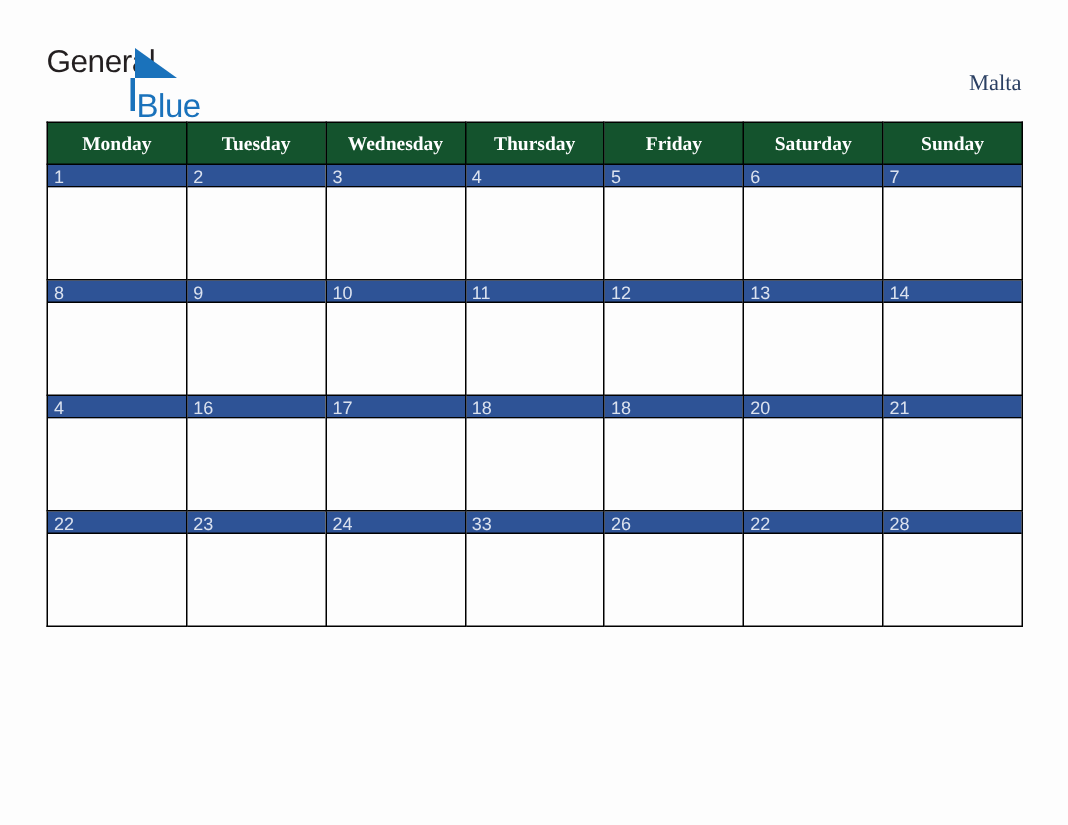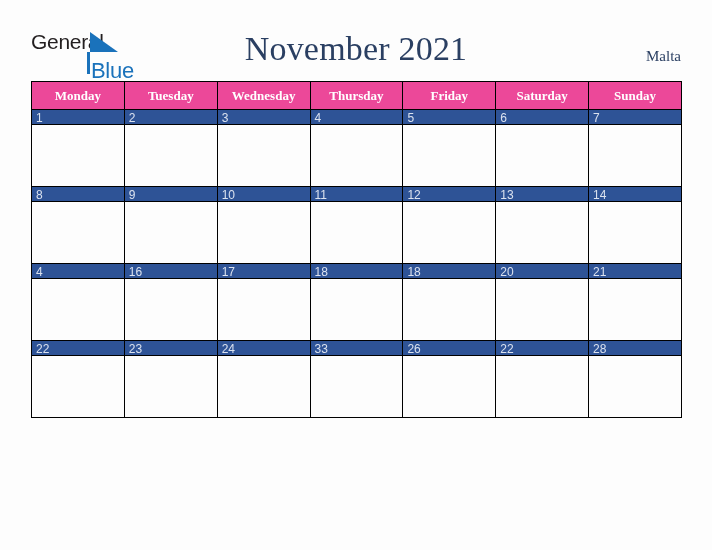--- a/index.html
+++ b/index.html
@@ -108,21 +108,21 @@
     left: 31px;
     top: 81px;
     width: 651px;
   }
   table.cal {
     border-collapse: collapse;
     table-layout: fixed;
     width: 651px;
   }
   table.cal th {
-    background: #ec4899;
+    background: #14532d;
     color: #ffffff;
     font-family: "Liberation Serif", serif;
     font-weight: bold;
     font-size: 13px;
     height: 28px;
     padding: 0;
     text-align: center;
     border: 1px solid #000000;
   }
   table.cal td {
@@ -160,21 +160,20 @@
     <span class="logo-line1">General</span>
     <span class="logo-tri">
       <svg width="28" height="20" viewBox="0 0 28 20" xmlns="http://www.w3.org/2000/svg">
         <polygon points="0,0 28,20 0,20" fill="#1a72bb"></polygon>
       </svg>
     </span>
     <span class="logo-bar"></span>
     <span class="logo-line2">Blue</span>
   </div>
 
-  <div class="title">November 2021</div>
 
   <div class="region">Malta</div>
 
 </div>
 
 <div class="calendar">
   <table class="cal">
     <thead>
       <tr>
         <th>Monday</th>

